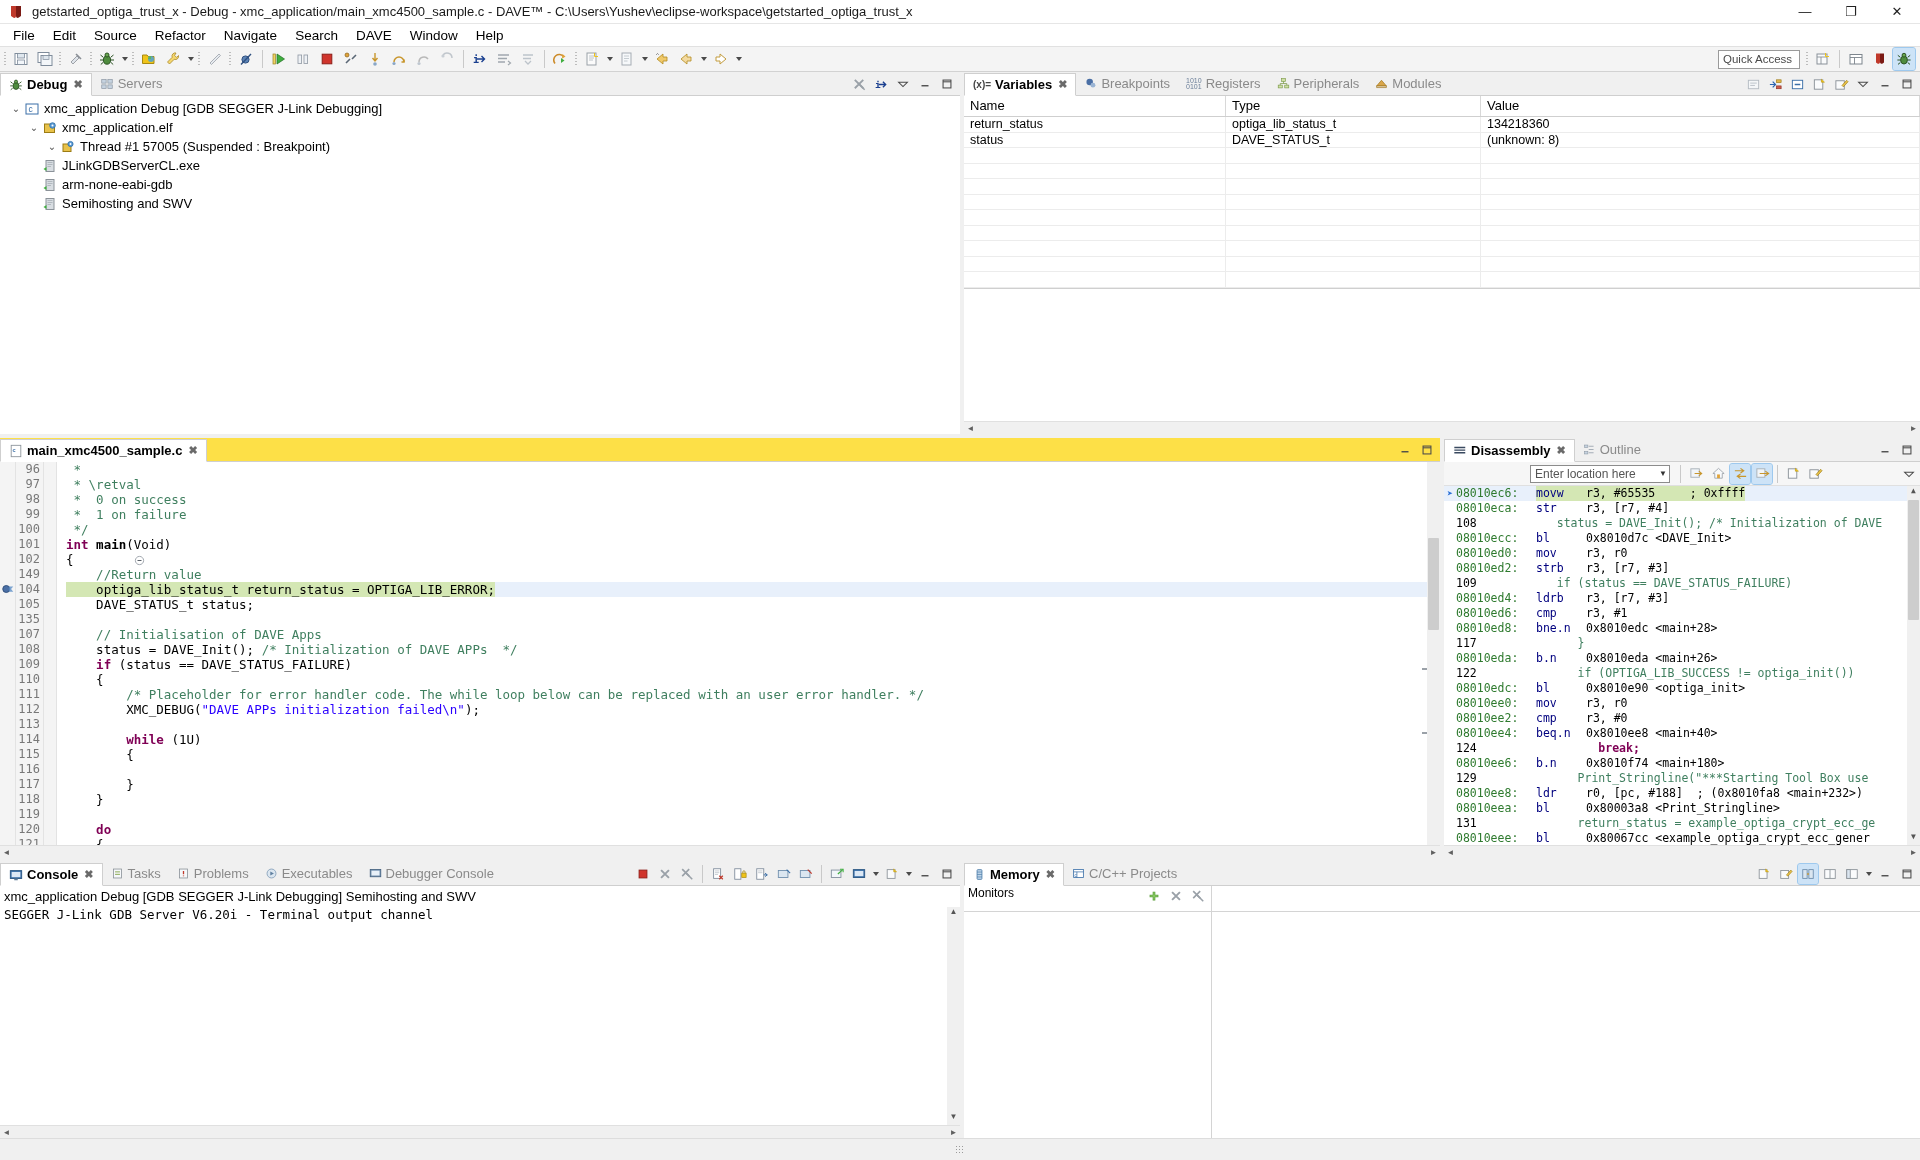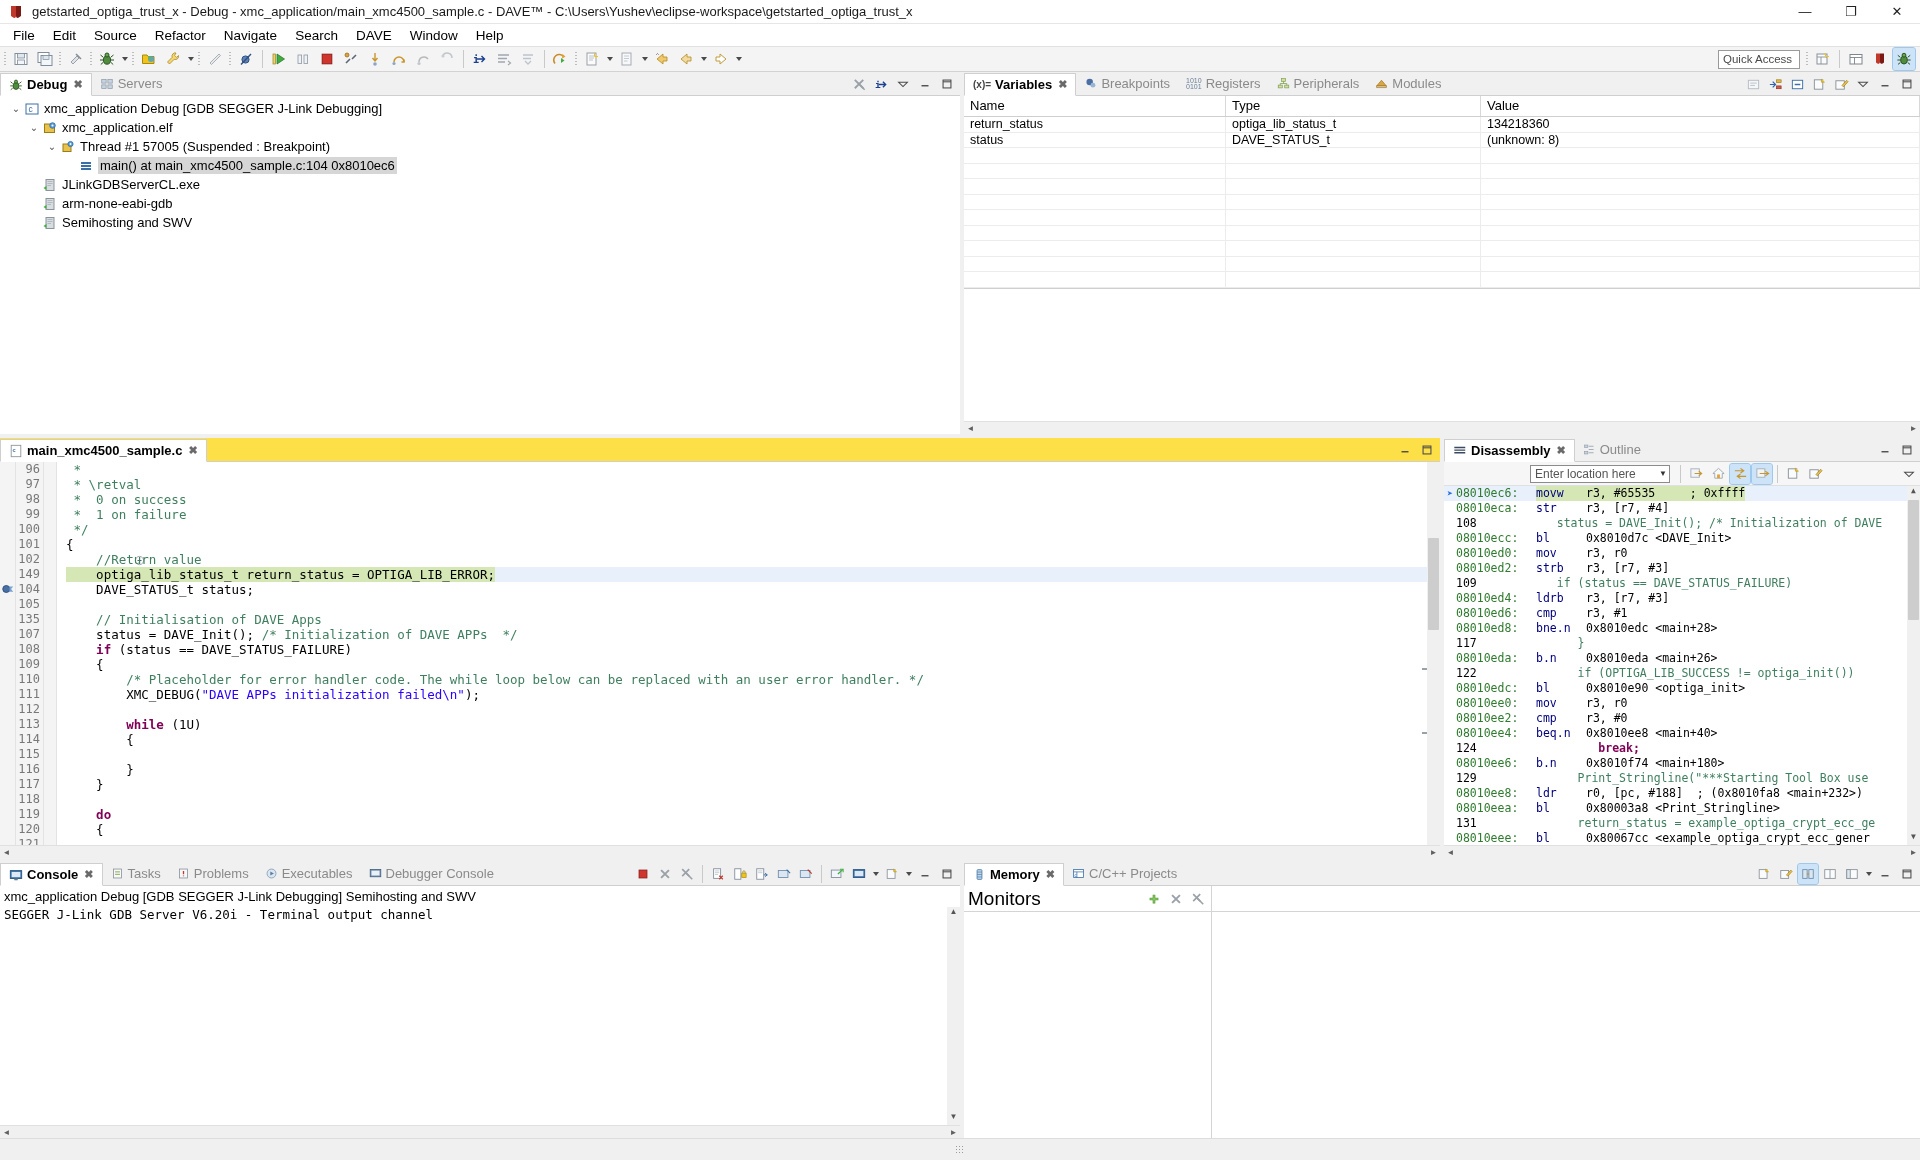--- a/index.html
+++ b/index.html
@@ -179,21 +179,21 @@
   .console-title { font-size: 13px; padding: 3px 4px; flex: none; }
   .console-text {
     flex: 1 1 auto; font-family: "DejaVu Sans Mono", monospace; font-size: 12.5px;
     padding-left: 4px; overflow: hidden; border-top: 0;
   }
   .console-line { height: 15px; line-height: 15px; white-space: pre; }
 
   
   .mem-body { flex: 1 1 auto; display: flex; background: #fff; overflow: hidden; }
   .mem-monitors { width: 248px; flex: none; border-right: 1px solid #d4d4d4; }
-  .mem-mon-head { height: 26px; display: flex; align-items: center; justify-content: space-between; font-size: 19px; padding: 0 2px 0 4px; border-bottom: 1px solid #d4d4d4; }
+  .mem-mon-head { height: 26px; display: flex; align-items: flex-start; justify-content: space-between; font-size: 12px; padding: 0 2px 0 4px; border-bottom: 1px solid #d4d4d4; }
   .mem-renders { flex: 1 1 auto; }
   .mem-renders-head { height: 26px; border-bottom: 1px solid #d4d4d4; }
 
   
   .statusbar { height: 22px; background: #f0f0f0; border-top: 1px solid #ddd; flex: none; display:flex; align-items:center; justify-content:center; }
   .grip { width: 10px; height: 10px; background-image: radial-gradient(#9a9a9a 1px, transparent 1px); background-size: 3px 3px; }
 
   .ico { display: block; }
 </style>
 </head>
@@ -518,29 +518,20 @@
           <span class="ticon">
             <svg width="16" height="16" viewBox="0 0 16 16" class="ico">
               <rect x="3" y="5" width="8" height="7.5" fill="#e8c24a" stroke="#9c7c14"></rect>
               <circle cx="10.5" cy="5" r="2.6" fill="#5b9bd5" stroke="#2f6ea8" stroke-width=".8"></circle>
               <circle cx="10.5" cy="5" r="0.9" fill="#fff"></circle>
             </svg>
           </span>
           <span class="tlabel">Thread #1 57005 (Suspended : Breakpoint)</span>
         </div>
 
-        <div class="tree-row selected" style="padding-left:62px;">
-          <span class="twisty"></span>
-          <span class="ticon">
-            <svg width="16" height="16" viewBox="0 0 16 16" class="ico">
-              <path d="M3 5 H13 M3 8 H13 M3 11 H13" stroke="#3a6fa8" stroke-width="1.8"></path>
-            </svg>
-          </span>
-          <span class="tlabel">main() at main_xmc4500_sample.c:104 0x8010ec6</span>
-        </div>
 
         <div class="tree-row" style="padding-left:42px;">
           <span class="ticon">
             <svg width="16" height="16" viewBox="0 0 16 16" class="ico">
               <rect x="4" y="2.5" width="8" height="11" fill="#d8dde2" stroke="#8b9299"></rect>
               <path d="M5.5 4.5 H10.5 M5.5 6.5 H10.5 M5.5 8.5 H9" stroke="#a7aeb5" stroke-width=".8"></path>
               <path d="M1.5 11 L4.5 9 L4.5 13 Z" fill="#3fae3f"></path>
             </svg>
           </span>
           <span class="tlabel">JLinkGDBServerCL.exe</span>
@@ -830,20 +821,21 @@
         <div class="change-bar">
           <div style="position:absolute;"></div>
         </div>
 
         <div class="code-lines">
           <div class="cline"><span class="tk-cmt"> *</span></div>
           <div class="cline"><span class="tk-cmt"> * \retval</span></div>
           <div class="cline"><span class="tk-cmt"> *  0 on success</span></div>
           <div class="cline"><span class="tk-cmt"> *  1 on failure</span></div>
           <div class="cline"><span class="tk-cmt"> */</span></div>
+          <div class="cline"><span class="tk-kw">int </span><span class="tk-plain" style="font-weight:bold;">main</span><span class="tk-plain">(Void)</span></div>
           <div class="cline"><span class="tk-plain">{</span></div>
           <div class="cline"><span class="tk-cmt">    //Return value</span></div>
           <div class="cline hl"><span class="hl-stmt">    optiga_lib_status_t return_status = OPTIGA_LIB_ERROR;</span></div>
           <div class="cline"><span class="tk-plain">    DAVE_STATUS_t status;</span></div>
           <div class="cline"><span class="tk-plain"></span></div>
           <div class="cline"><span class="tk-cmt">    // Initialisation of DAVE Apps</span></div>
           <div class="cline"><span class="tk-plain">    status = DAVE_Init(); </span><span class="tk-cmt">/* Initialization of DAVE APPs  */</span></div>
           <div class="cline"><span class="tk-plain">    </span><span class="tk-kw">if</span><span class="tk-plain"> (status == DAVE_STATUS_FAILURE)</span></div>
           <div class="cline"><span class="tk-plain">    {</span></div>
           <div class="cline"><span class="tk-cmt">        /* Placeholder for error handler code. The while loop below can be replaced with an user error handler. */</span></div>

